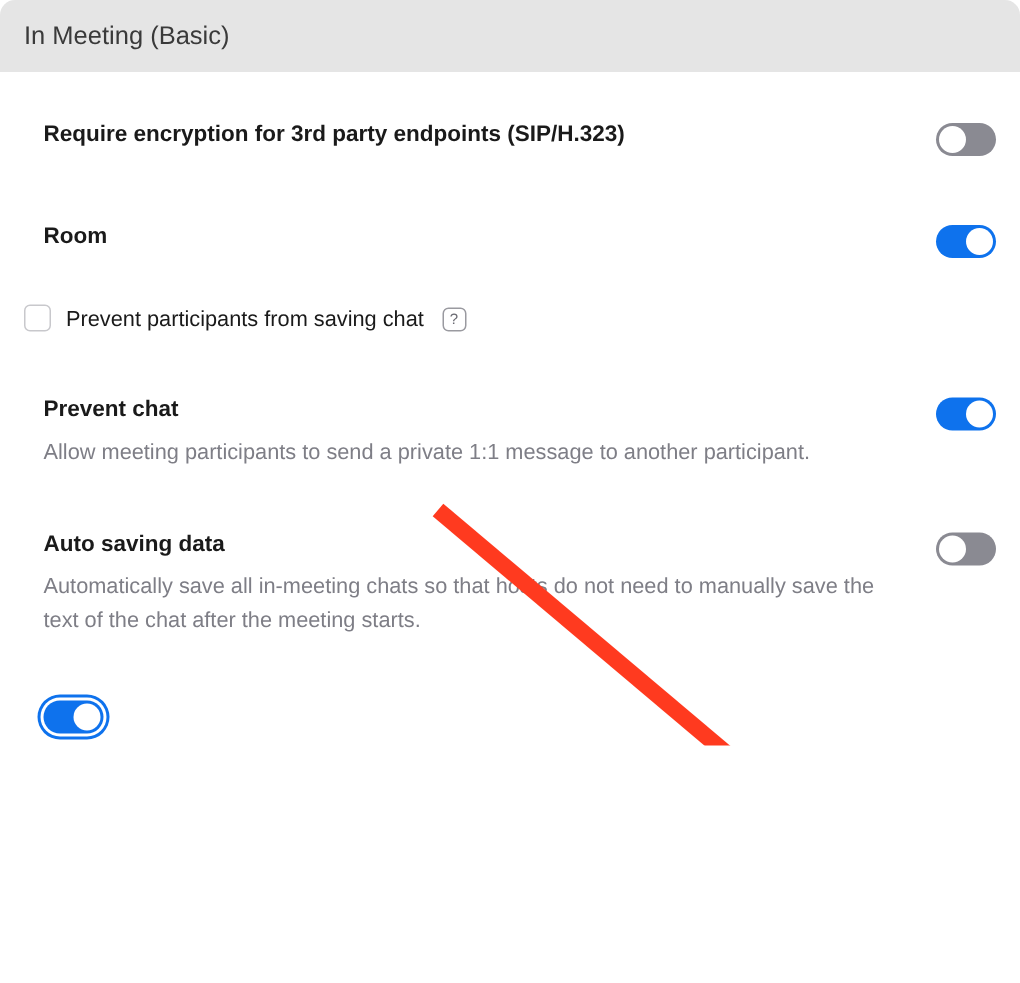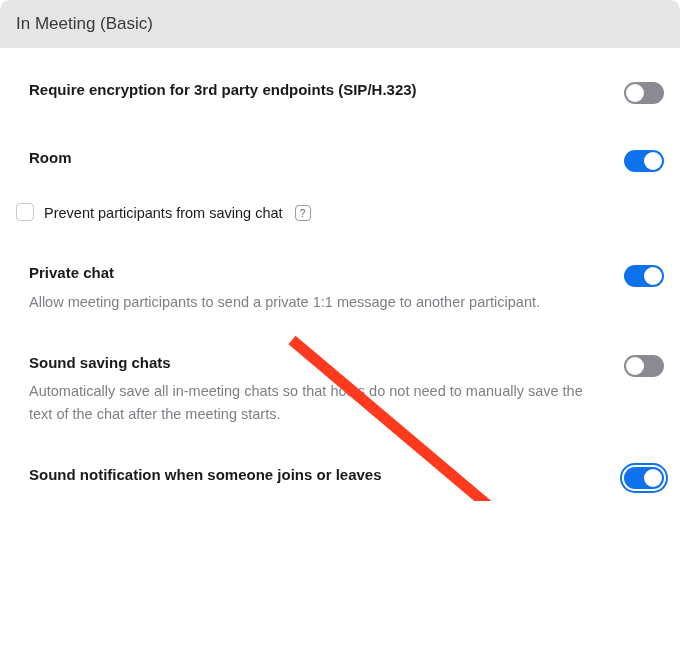--- a/index.html
+++ b/index.html
@@ -130,42 +130,39 @@
   </div>
 
   <div class="sub-option">
     <div class="checkbox"></div>
     <span class="sub-label">Prevent participants from saving chat</span>
     <span class="help-badge">?</span>
   </div>
 
   <div class="setting-row">
     <div class="setting-text">
-      <div class="setting-title">Private chat</div>
+      <div class="setting-title">Prevent chat</div>
       <div class="setting-desc">Allow meeting participants to send a private 1:1 message to another participant.</div>
     </div>
     <div class="toggle toggle-on">
       <div class="toggle-knob"></div>
     </div>
   </div>
 
   <div class="setting-row">
     <div class="setting-text">
-      <div class="setting-title">Sound saving chats</div>
+      <div class="setting-title">Auto saving data</div>
       <div class="setting-desc">Automatically save all in-meeting chats so that hosts do not need to manually save the text of the chat after the meeting starts.</div>
     </div>
     <div class="toggle toggle-off">
       <div class="toggle-knob"></div>
     </div>
   </div>
 
   <div class="setting-row">
-    <div class="setting-text">
-      <div class="setting-title">Sound notification when someone joins or leaves</div>
-    </div>
     <div class="toggle toggle-on toggle-focus">
       <div class="toggle-knob"></div>
     </div>
   </div>
 
 </div>
 
 <svg class="arrow-svg" width="380" height="320">
   <defs>
     <marker id="arrowhead" markerWidth="10" markerHeight="10" refX="6" refY="5" orient="auto">

